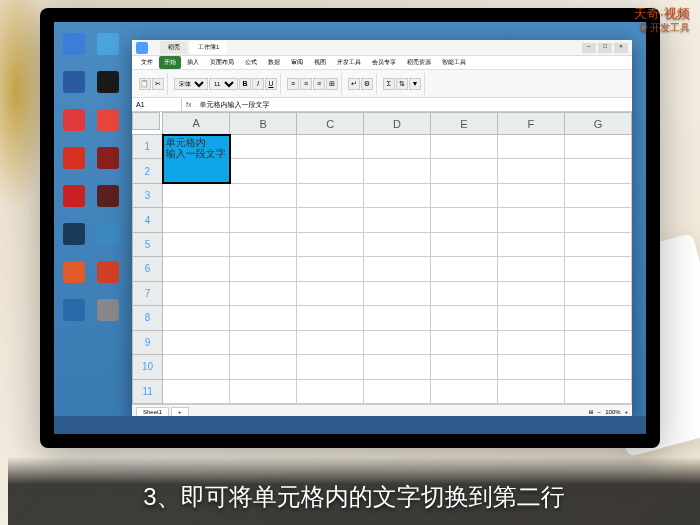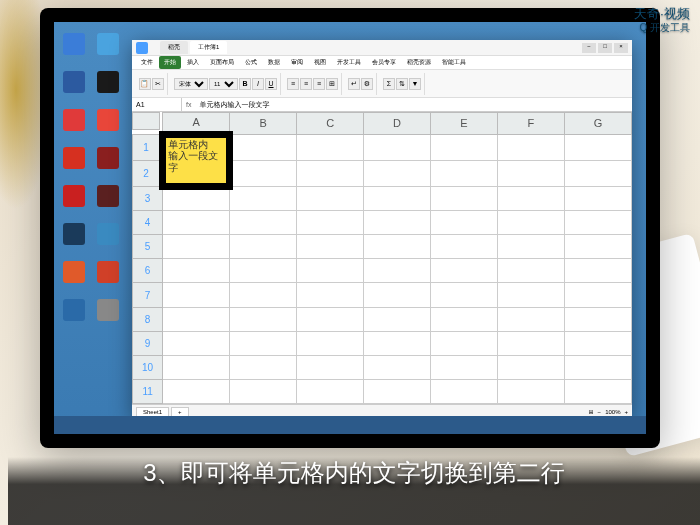--- a/index.html
+++ b/index.html
@@ -30,29 +30,29 @@
 .toolbar select{font-size:6px;height:12px;border:1px solid #ccc}
 .formula-bar{height:14px;display:flex;align-items:center;border-bottom:1px solid #ccc;font-size:7px}
 .formula-bar .cellref{width:50px;padding:0 4px;border-right:1px solid #ccc;height:100%;display:flex;align-items:center}
 .formula-bar .fx{padding:0 4px;color:#666}
 .sheet{flex:1;display:flex;overflow:hidden;position:relative}
 .sheet table{border-collapse:collapse;width:100%;font-size:10px}
 .sheet th{background:#e8ecec;border:1px solid #bbb;font-weight:normal;color:#555;height:18px;font-size:11px}
 .sheet th.rowh{width:28px;text-align:center;color:#4a9eff;font-size:10px}
 .sheet td{border:1px solid #ccc;height:20px;width:62px;padding:1px 2px;vertical-align:top}
 .sheet th.colh{width:62px}
-.sheet .sel{background:#fde047;border:7px solid #000000}
+.sheet .sel{background:#0ea5e9;border:2px solid #000000}
 .cell-content{font-size:10px;line-height:1.15;color:#333}
 .statusbar{height:14px;background:#f5f5f5;border-top:1px solid #ccc;display:flex;align-items:center;font-size:6px;padding:0 4px;gap:6px}
 .statusbar .sheets{display:flex;gap:2px}
 .statusbar .sheet-tab{padding:1px 6px;background:#fff;border:1px solid #ccc}
 .statusbar .zoom{margin-left:auto;display:flex;gap:4px;align-items:center}
-.caption{position:absolute;bottom:0;left:8px;right:0;height:68px;background:linear-gradient(180deg,rgba(0,0,0,0) 0%,rgba(0,0,0,.75) 40%);display:flex;align-items:flex-start;justify-content:center;padding-bottom:24px}
+.caption{position:absolute;bottom:0;left:8px;right:0;height:68px;background:linear-gradient(180deg,rgba(0,0,0,0) 0%,rgba(0,0,0,.75) 40%);display:flex;align-items:flex-end;justify-content:center;padding-bottom:12px}
 .caption-text{color:#fff;font-size:24px;text-shadow:0 2px 4px rgba(0,0,0,.8)}
-.watermark{position:absolute;top:6px;right:10px;color:#0c4a6e;font-size:13px;text-align:right;text-shadow:0 1px 2px rgba(0,0,0,.5);line-height:1.2}
+.watermark{position:absolute;top:6px;right:10px;color:#c2410c;font-size:13px;text-align:right;text-shadow:0 1px 2px rgba(0,0,0,.5);line-height:1.2}
 .watermark .sub{font-size:10px;opacity:.9}
 .corner{position:absolute;top:0;left:0;width:14px;height:18px;background:#e8ecec;border:1px solid #bbb}
 </style>
 </head>
 <body>
 
 <div class="photo-bg">
   <div class="wheat"></div>
   <div class="notebook"></div>
 </div>

